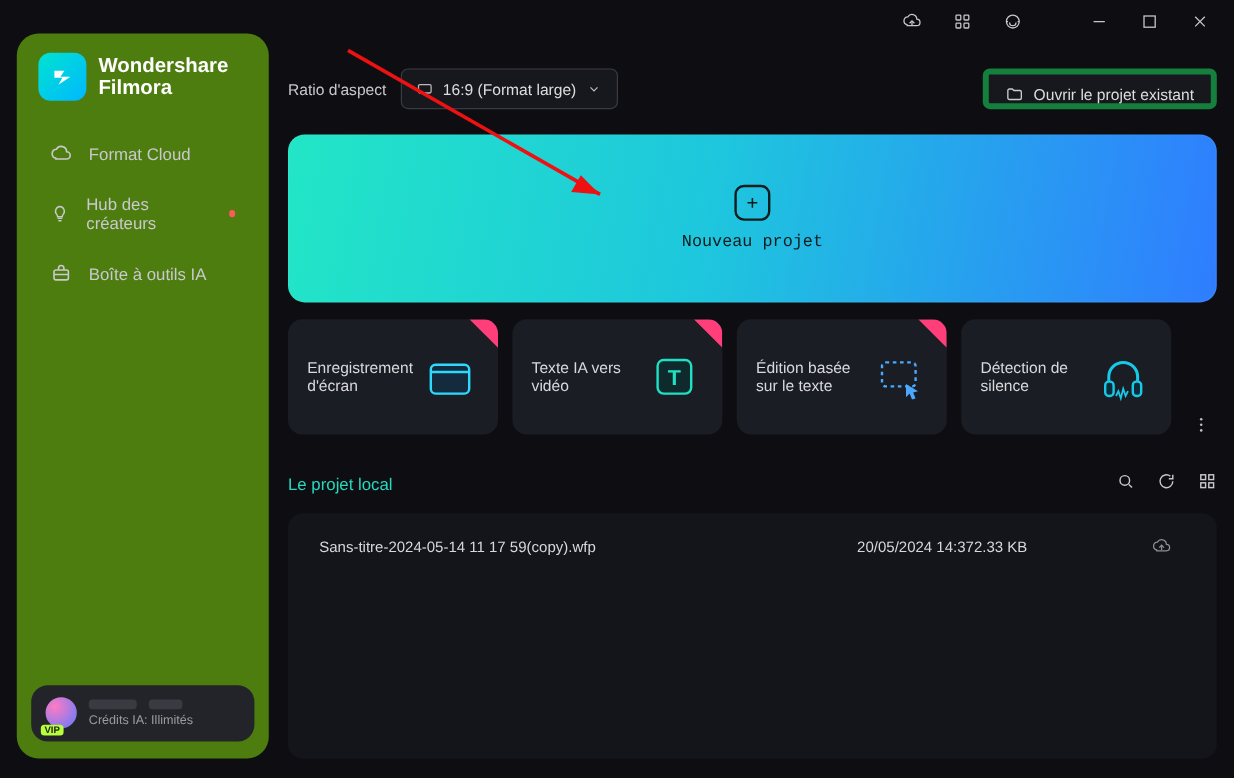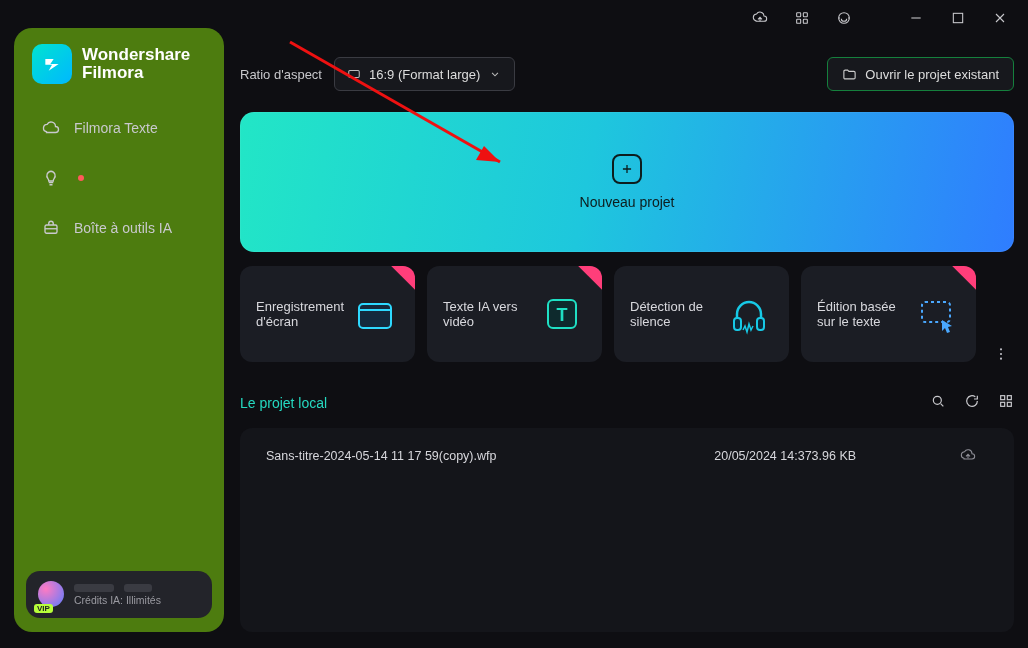--- a/index.html
+++ b/index.html
@@ -69,32 +69,33 @@
     .select {
       display:flex; align-items:center; gap:8px;
       height:34px; padding:0 12px; border:1px solid #3a3b42; border-radius:6px;
       font-size:13px; color:#ddd; min-width:180px; justify-content:flex-start;
       background:#17181d;
     }
     .select svg { width:14px; height:14px; stroke:#bbb; fill:none; stroke-width:1.8;}
     .select .chev { margin-left:auto; }
     .open-btn {
       margin-left:auto;
-      display:flex; align-items:center; gap:8px;
-      height:34px; padding:0 14px; border:1px solid #15803d; border-radius:6px;
+      display:flex; align-items:flex-end; gap:8px;
+      height:34px; padding:0 14px; border:5px solid #15803d; border-radius:6px;
       background:#17181d; font-size:13px; color:#ddd; cursor:pointer;
     }
     .open-btn svg{width:15px;height:15px;stroke:#ccc;fill:none;stroke-width:1.8;}
     
     .hero {
       height:140px; border-radius:14px;
       background:linear-gradient(100deg,#22e6c6 0%,#1ec7dd 45%,#2f7dff 100%);
       display:flex; flex-direction:column; align-items:center; justify-content:center;
       color:#0d1d1d; cursor:pointer; gap:10px;
       box-shadow:0 0 0 1px rgba(255,255,255,.05) inset;
+      font-family:Liberation Mono, monospace;
     }
     .hero-plus {
       width:30px; height:30px; border-radius:8px; border:2px solid #0d1d1d;
       display:flex; align-items:center; justify-content:center;
     }
     .hero-plus svg{width:14px;height:14px;stroke:#0d1d1d;stroke-width:2.2;fill:none;}
     .hero-label { font-size:14px; font-weight:500;}
     
     .cards { display:flex; gap:12px; margin-top:14px; align-items:flex-end;}
     .card {
@@ -194,27 +195,28 @@
       <div>Wondershare</div>
       <div>Filmora</div>
     </div>
   </div>
 
   <div class="nav">
     <div class="nav-item">
       <svg viewBox="0 0 24 24">
           <path d="M6 17a5 5 0 0 1 .8-9.9A6 6 0 0 1 18 10a4 4 0 0 1 0 8H6z"></path>
         </svg>
-      <span>Filmora Texte</span>
+      <span>Format Cloud</span>
     </div>
     <div class="nav-item">
       <svg viewBox="0 0 24 24">
           <path d="M9 18h6M10 21h4"></path>
           <path d="M12 3a6 6 0 0 0-4 10c1 1 1 2 1 3h6c0-1 0-2 1-3a6 6 0 0 0-4-10z"></path>
         </svg>
+      <span>Hub des créateurs</span>
       <span class="nav-dot"></span>
     </div>
     <div class="nav-item">
       <svg viewBox="0 0 24 24">
           <rect x="4" y="8" width="16" height="11" rx="2"></rect>
           <path d="M9 8V6a3 3 0 0 1 6 0v2"></path>
           <path d="M4 13h16"></path>
         </svg>
       <span>Boîte à outils IA</span>
     </div>
@@ -276,43 +278,43 @@
     </div>
     <div class="card">
       <span>Texte IA vers vidéo</span>
       <svg class="card-badge" viewBox="0 0 40 40">
           <path d="M40 0 L40 28 L12 0 Z" fill="#ff3e7a"></path>
         </svg>
       <span class="card-ico">
         <svg viewBox="0 0 48 48" width="48" height="48">
             <rect x="10" y="10" width="28" height="28" rx="5" fill="#0e2a2d" stroke="#1fe0c4" stroke-width="2"></rect>
             <text x="24" y="31" text-anchor="middle" font-size="18" fill="#1fe0c4" font-family="Arial" font-weight="700">T</text>
+          </svg>
+      </span>
+    </div>
+    <div class="card">
+      <span>Édition basée sur le texte</span>
+      <svg class="card-badge" viewBox="0 0 40 40">
+          <path d="M40 0 L40 28 L12 0 Z" fill="#ff3e7a"></path>
+        </svg>
+      <span class="card-ico">
+        <svg viewBox="0 0 48 48" width="48" height="48">
+            <rect x="10" y="12" width="28" height="20" rx="3" fill="none" stroke="#4aa8ff" stroke-width="2" stroke-dasharray="3 3"></rect>
+            <path d="M30 30 l10 6 -4 1 2 5 -3 1 -2-5 -3 3 z" fill="#4aa8ff"></path>
           </svg>
       </span>
     </div>
     <div class="card">
       <span>Détection de silence</span>
       <span class="card-ico">
         <svg viewBox="0 0 48 48" width="48" height="48">
             <path d="M12 30v-6a12 12 0 0 1 24 0v6" fill="none" stroke="#17c9e6" stroke-width="2.5"></path>
             <rect x="9" y="28" width="7" height="12" rx="3" fill="#0b2b3b" stroke="#17c9e6" stroke-width="2"></rect>
             <rect x="32" y="28" width="7" height="12" rx="3" fill="#0b2b3b" stroke="#17c9e6" stroke-width="2"></rect>
             <path d="M18 40 l2-4 2 6 2-8 2 6 2-4" fill="none" stroke="#17c9e6" stroke-width="1.5"></path>
-          </svg>
-      </span>
-    </div>
-    <div class="card">
-      <span>Édition basée sur le texte</span>
-      <svg class="card-badge" viewBox="0 0 40 40">
-          <path d="M40 0 L40 28 L12 0 Z" fill="#ff3e7a"></path>
-        </svg>
-      <span class="card-ico">
-        <svg viewBox="0 0 48 48" width="48" height="48">
-            <rect x="10" y="12" width="28" height="20" rx="3" fill="none" stroke="#4aa8ff" stroke-width="2" stroke-dasharray="3 3"></rect>
-            <path d="M30 30 l10 6 -4 1 2 5 -3 1 -2-5 -3 3 z" fill="#4aa8ff"></path>
           </svg>
       </span>
     </div>
     <div class="more-col">
       <svg viewBox="0 0 24 24" width="16" height="16" fill="#bdbdc4">
           <circle cx="12" cy="5" r="1.6"></circle>
           <circle cx="12" cy="12" r="1.6"></circle>
           <circle cx="12" cy="19" r="1.6"></circle>
         </svg>
     </div>
@@ -335,21 +337,21 @@
             <rect x="4" y="14" width="6" height="6"></rect>
             <rect x="14" y="14" width="6" height="6"></rect>
           </svg></span>
     </div>
   </div>
 
   <div class="proj-list">
     <div class="proj-row">
       <span class="proj-name">Sans-titre-2024-05-14 11 17 59(copy).wfp</span>
       <span class="proj-date">20/05/2024 14:37</span>
-      <span class="proj-size">3.96 KB</span>
+      <span class="proj-size">2.33 KB</span>
       <span class="proj-cloud"><svg viewBox="0 0 24 24">
             <path d="M6 17a5 5 0 0 1 .8-9.9A6 6 0 0 1 18 10a4 4 0 0 1 0 8H6z"></path>
             <path d="M12 12v5"></path>
             <path d="m9 14 3-3 3 3"></path>
           </svg></span>
     </div>
   </div>
 
 </div>
 

